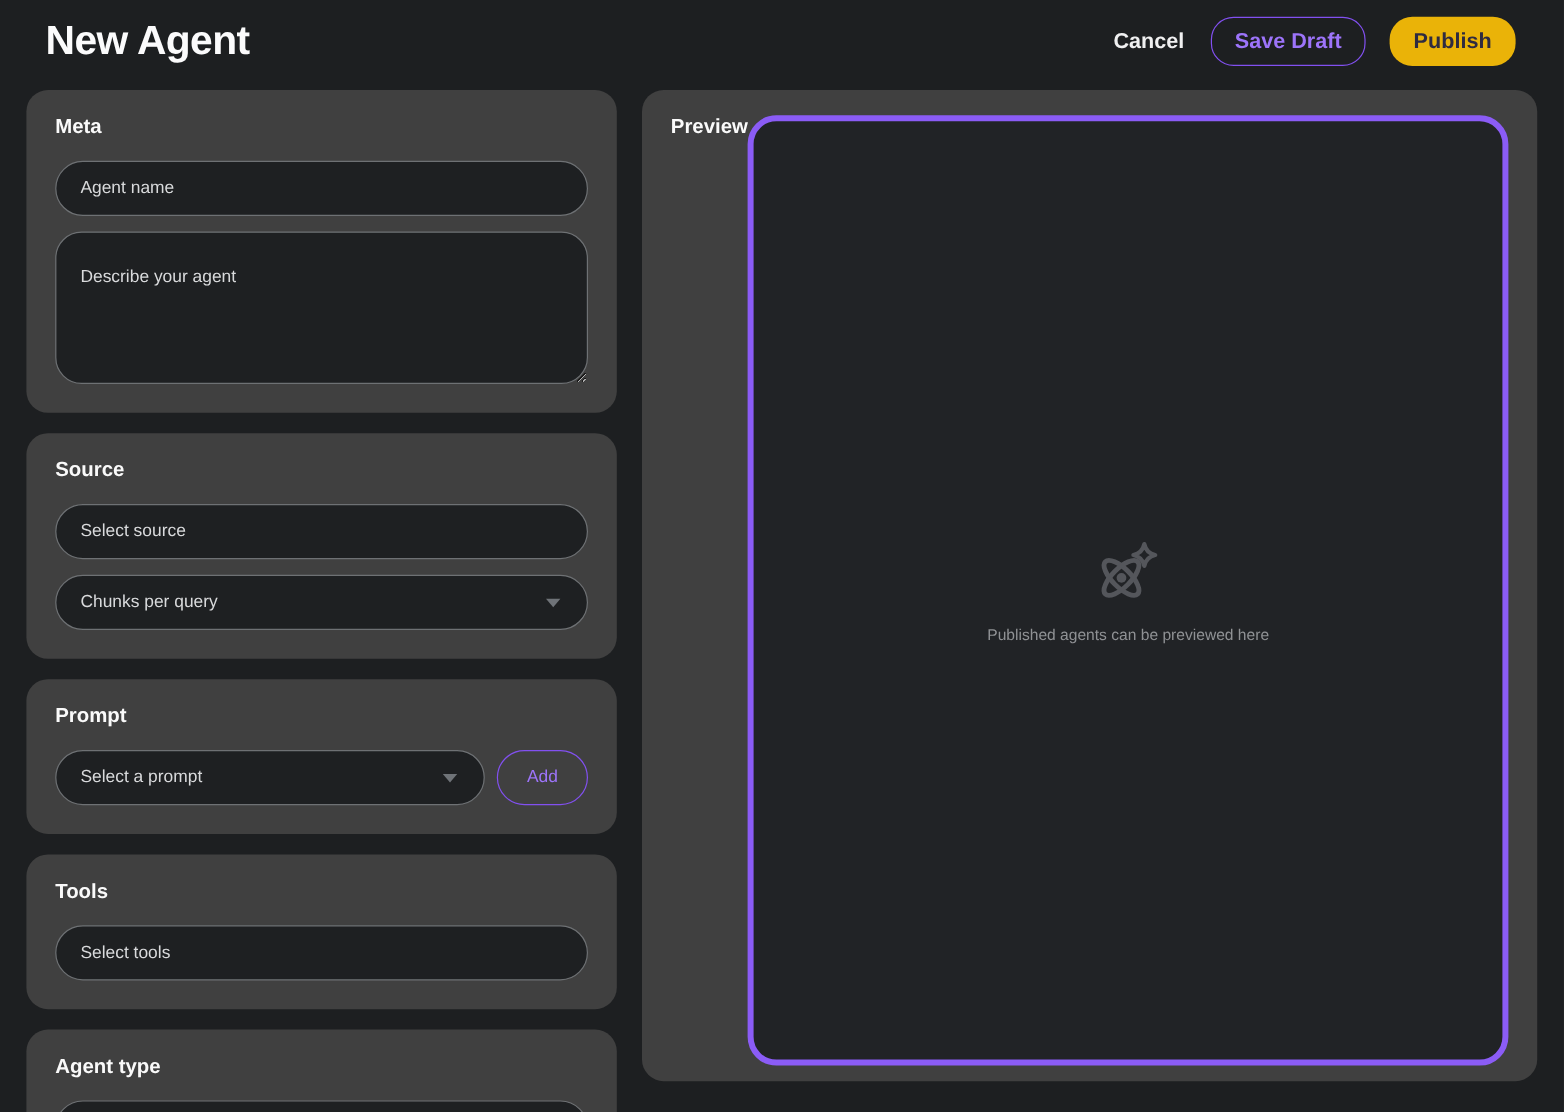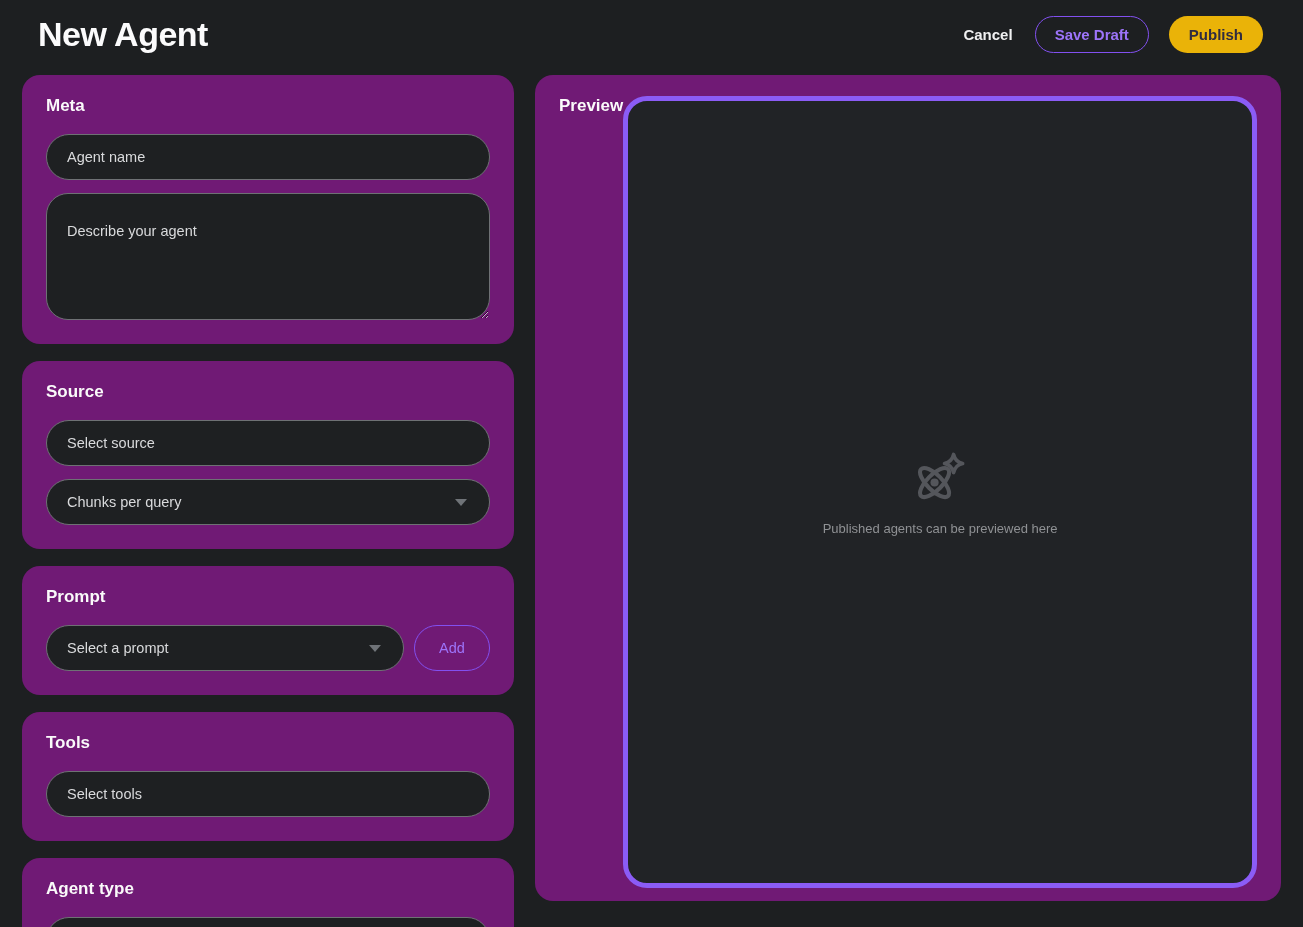--- a/index.html
+++ b/index.html
@@ -24,21 +24,21 @@
     color: #fbfbfc;
     letter-spacing: -0.5px;
   }
   .header-actions {
     display: flex;
     align-items: center;
     gap: 20px;
   }
   .btn {
     font-family: "Liberation Sans", sans-serif;
-    font-size: 15px;
+    font-size: 18px;
     cursor: pointer;
     border-radius: 19px;
     background: transparent;
     border: none;
   }
   .btn-ghost {
     color: #f0f0f1;
     font-weight: bold;
     padding: 8px 2px;
   }
@@ -62,21 +62,21 @@
     height: 852px;
   }
   .left-col {
     width: 492px;
     flex: none;
     display: flex;
     flex-direction: column;
     gap: 17px;
   }
   .card {
-    background: #701a75;
+    background: #404040;
     border-radius: 18px;
     padding: 21px 24px 24px 24px;
   }
   .card-title {
     font-size: 17px;
     font-weight: bold;
     color: #fafafa;
     margin-bottom: 18px;
   }
   

